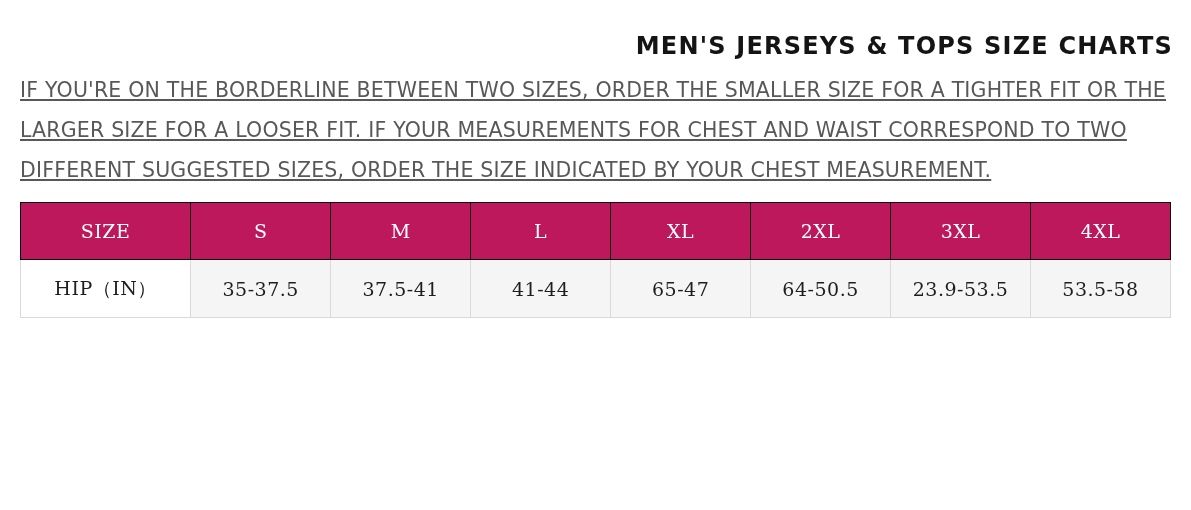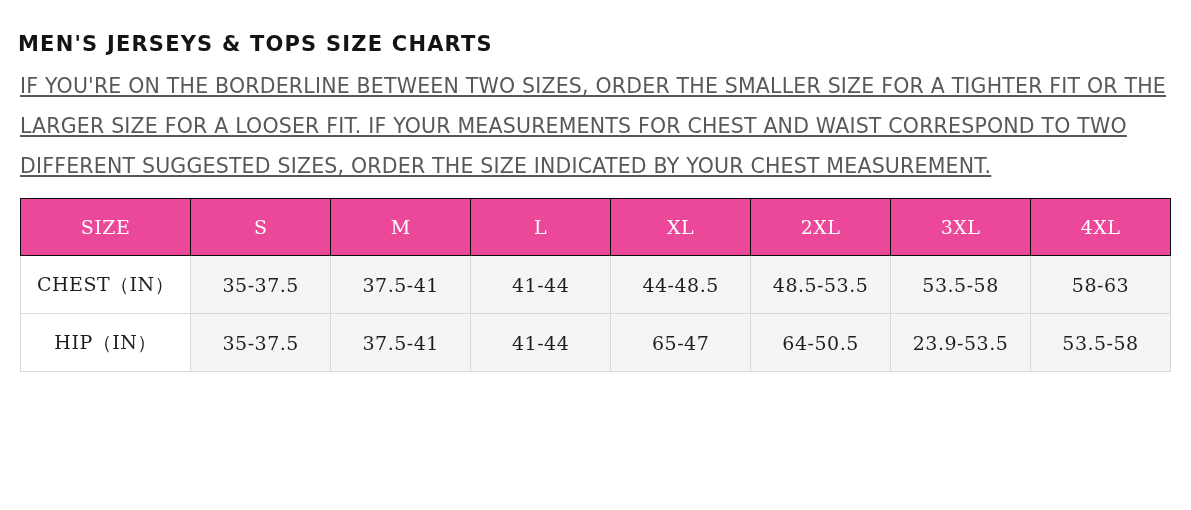--- a/index.html
+++ b/index.html
@@ -15,24 +15,24 @@
     overflow: hidden;
   }
   .page {
     width: 1191px;
     height: 510px;
     position: relative;
     box-sizing: border-box;
     padding: 0 18px;
   }
   .title {
-    text-align: left;
+    text-align: right;
     font-family: "DejaVu Sans", sans-serif;
     font-weight: bold;
-    font-size: 21px;
+    font-size: 24px;
     letter-spacing: 1.2px;
     color: #141414;
     margin: 0;
     padding-top: 32px;
     padding-bottom: 6px;
     white-space: nowrap;
   }
   .intro {
     font-family: "DejaVu Sans", sans-serif;
     font-size: 20.5px;
@@ -61,21 +61,21 @@
     text-align: center;
     font-size: 19px;
     height: 57px;
     padding: 0 2px;
     color: #1e1e1e;
     font-weight: normal;
     letter-spacing: 0.5px;
     white-space: nowrap;
   }
   table.size-chart thead th {
-    background: #ec4899;
+    background: #be185d;
     color: #ffffff;
     border: 1px solid #0b0b0b;
     font-size: 19px;
     height: 56px;
   }
   table.size-chart tbody tr td:first-child {
     background: #ffffff;
   }
   table.size-chart tbody td {
     background: #f5f5f5;
@@ -114,30 +114,20 @@
           <th>M</th>
           <th>L</th>
           <th>XL</th>
           <th>2XL</th>
           <th>3XL</th>
           <th>4XL</th>
         </tr>
       </thead>
       <tbody>
         <tr>
-          <td class="rowlabel">CHEST（IN）</td>
-          <td>35-37.5</td>
-          <td>37.5-41</td>
-          <td>41-44</td>
-          <td>44-48.5</td>
-          <td>48.5-53.5</td>
-          <td>53.5-58</td>
-          <td>58-63</td>
-        </tr>
-        <tr>
           <td class="rowlabel">HIP（IN）</td>
           <td>35-37.5</td>
           <td>37.5-41</td>
           <td>41-44</td>
           <td>65-47</td>
           <td>64-50.5</td>
           <td>23.9-53.5</td>
           <td>53.5-58</td>
         </tr>
       </tbody>

